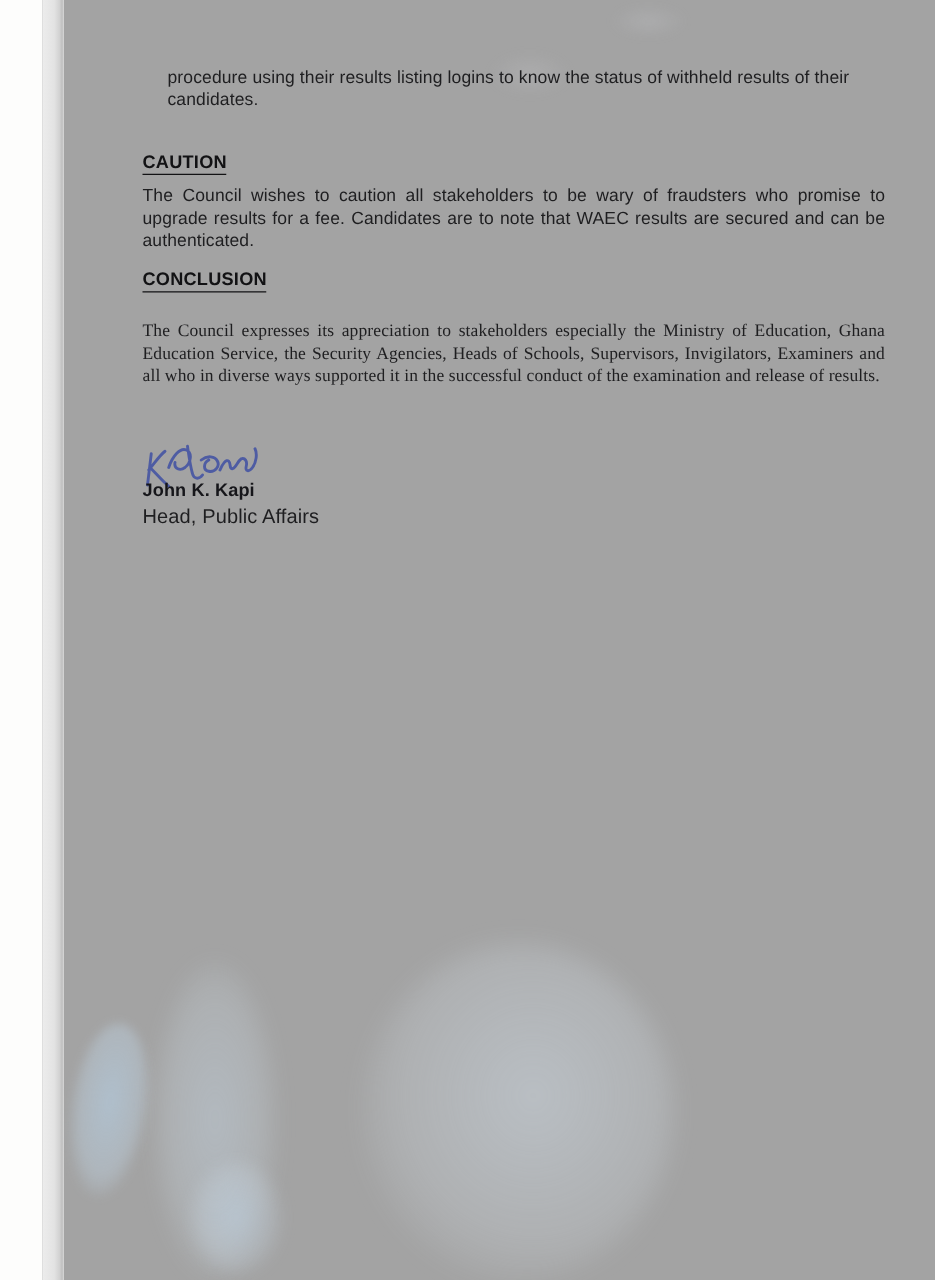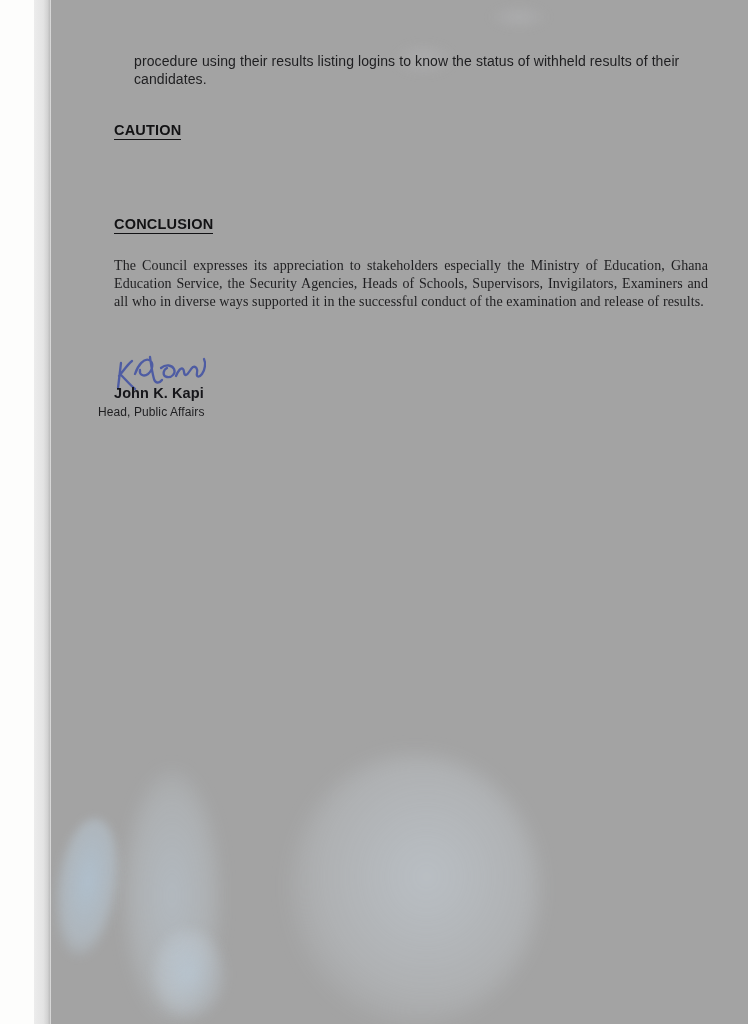--- a/index.html
+++ b/index.html
@@ -107,23 +107,23 @@
   .sig-name {
     position: absolute;
     left: 80px; top: 385px;
     color: #16161a;
     font-size: 14.5px;
     font-weight: bold;
     letter-spacing: 0.1px;
   }
   .sig-title {
     position: absolute;
-    left: 64px; top: 405px;
+    left: 80px; top: 405px;
     color: #1e1e20;
-    font-size: 12px;
+    font-size: 16px;
     letter-spacing: 0.1px;
   }
 </style>
 </head>
 <body>
 
 <div class="page">
 
   <div class="edge-strip-left"></div>
   <div class="edge-strip-right"></div>
@@ -133,20 +133,21 @@
   <div class="stain stain-3"></div>
   <div class="stain stain-4"></div>
   <div class="stain stain-5"></div>
   <div class="stain stain-6"></div>
 
   <p class="txt intro">procedure using their results listing logins to know the status of withheld results of their candidates.</p>
 
   <h2 class="heading h-caution">
     <span>CAUTION</span>
   </h2>
+  <p class="txt body-par par-caution">The Council wishes to caution all stakeholders to be wary of fraudsters who promise to upgrade results for a fee. Candidates are to note that WAEC results are secured and can be authenticated.</p>
 
   <h2 class="heading h-conclusion">
     <span>CONCLUSION</span>
   </h2>
   <p class="txt body-par par-conclusion">The Council expresses its appreciation to stakeholders especially the Ministry of Education, Ghana Education Service, the Security Agencies, Heads of Schools, Supervisors, Invigilators, Examiners and all who in diverse ways supported it in the successful conduct of the examination and release of results.</p>
 
   <svg class="signature-svg" viewBox="0 0 104 44" xmlns="http://www.w3.org/2000/svg">
     <path d="M9,11 C8,19 7,28 6,36
              M7,24 C12,18 16,12 20,9
              M9,23 C14,28 18,33 23,37

